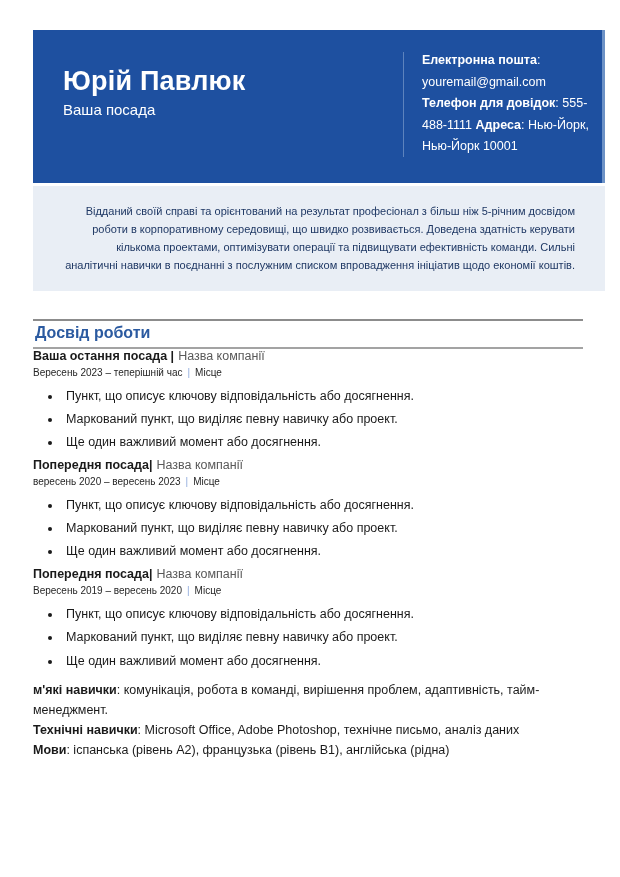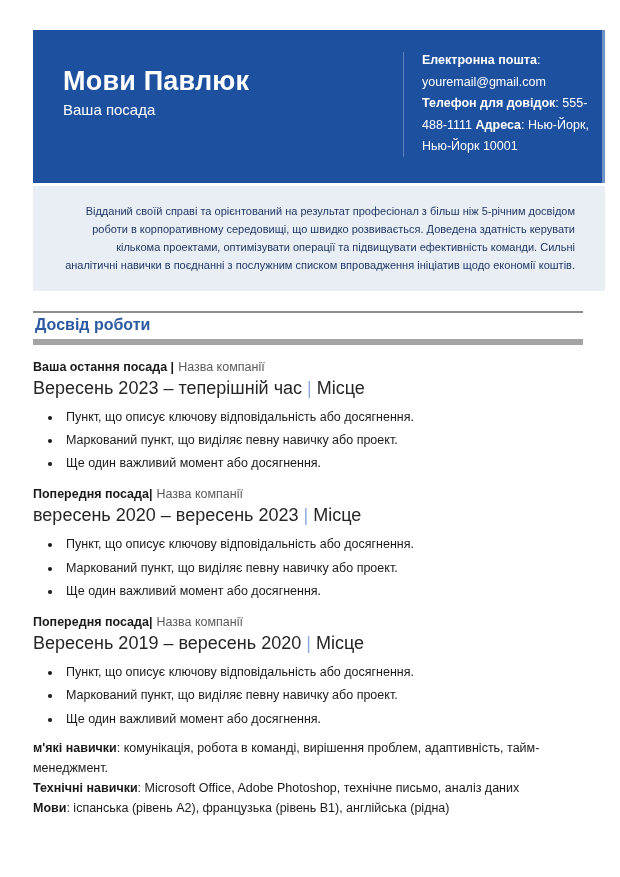--- a/index.html
+++ b/index.html
@@ -41,56 +41,56 @@
   .summary-text {
     width: 100%;
     text-align: right;
     font-size: 11px; line-height: 1.65;
     color: #1f3864;
   }
 
   
   .content { width: 550px; }
   .section-heading {
-    margin-top: 20px;
+    margin-top: 28px;
     border-top: 2px solid #8c8c8c;
-    border-bottom: 6px solid #a3a3a3;
+    border-bottom: 2px solid #a3a3a3;
     padding: 3px 2px 5px 2px;
   }
   .section-heading h2 {
     font-size: 16px; font-weight: bold; color: #2b5aa0;
   }
 
   
-  .job { margin-top: 15px; }
+  .job { }
   .job-title-line { font-size: 12.5px; }
   .job-position { font-weight: bold; color: #1a1a1a; }
   .job-company { color: #595959; margin-left: 4px; }
-  .job-date-line { font-size: 18px; margin-top: 4px; color: #262626; }
+  .job-date-line { font-size: 10px; margin-top: 4px; color: #262626; }
   .date-pipe { color: #8faadc; margin: 0 5px; }
   .job-bullets { margin: 10px 0 0 0; padding-left: 29px; }
   .job-bullets li {
     font-size: 12.5px; line-height: 1.35;
     margin-bottom: 6.5px; color: #1a1a1a;
     padding-left: 4px;
   }
 
   
   .skills-block { margin-top: 12px; }
   .skill-line { font-size: 12.5px; line-height: 1.58; color: #1a1a1a; }
   .skill-label { font-weight: bold; }
 </style>
 </head>
 <body>
 
 <div class="page">
 
   <header class="banner">
     <div class="banner-left">
-      <div class="person-name">Мови Павлюк</div>
+      <div class="person-name">Юрій Павлюк</div>
       <div class="person-title">Ваша посада</div>
     </div>
     <div class="banner-divider"></div>
     <div class="banner-right">
       <span class="contact-label">Електронна пошта</span><span>:</span>
       <span>youremail@gmail.com</span>
       <span class="contact-label">Телефон для довідок</span><span>:</span><span> 555-488-1111</span>
       <span class="contact-label">Адреса</span><span>:</span><span> Нью-Йорк, Нью-Йорк 10001</span>
     </div>
   </header>

